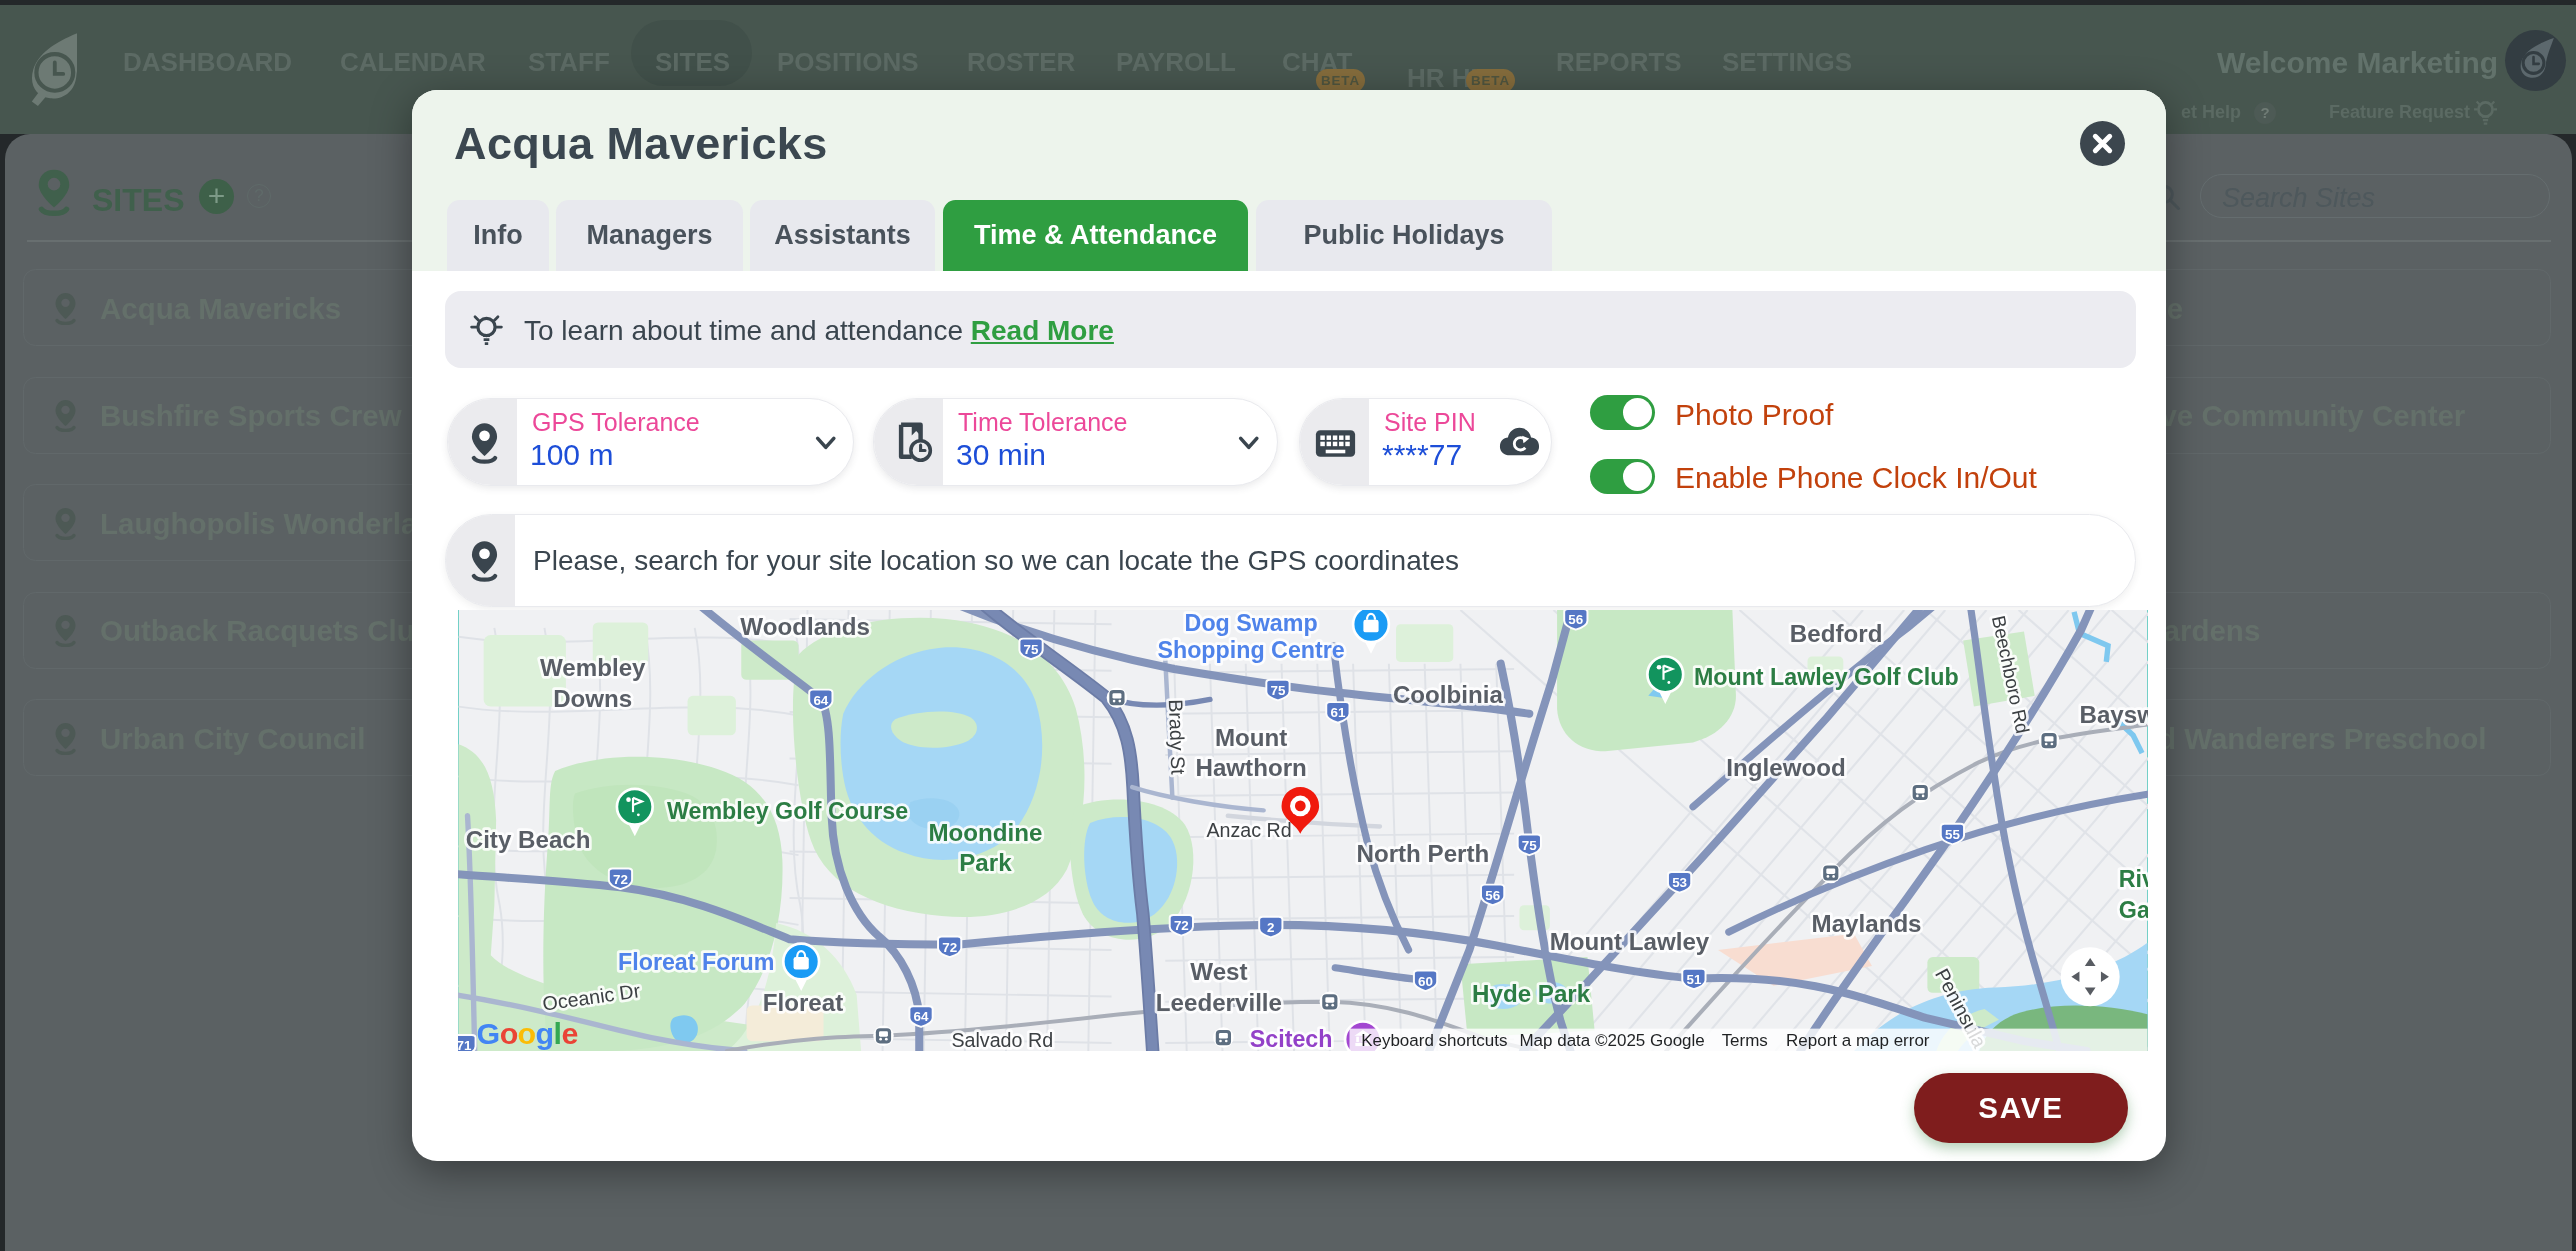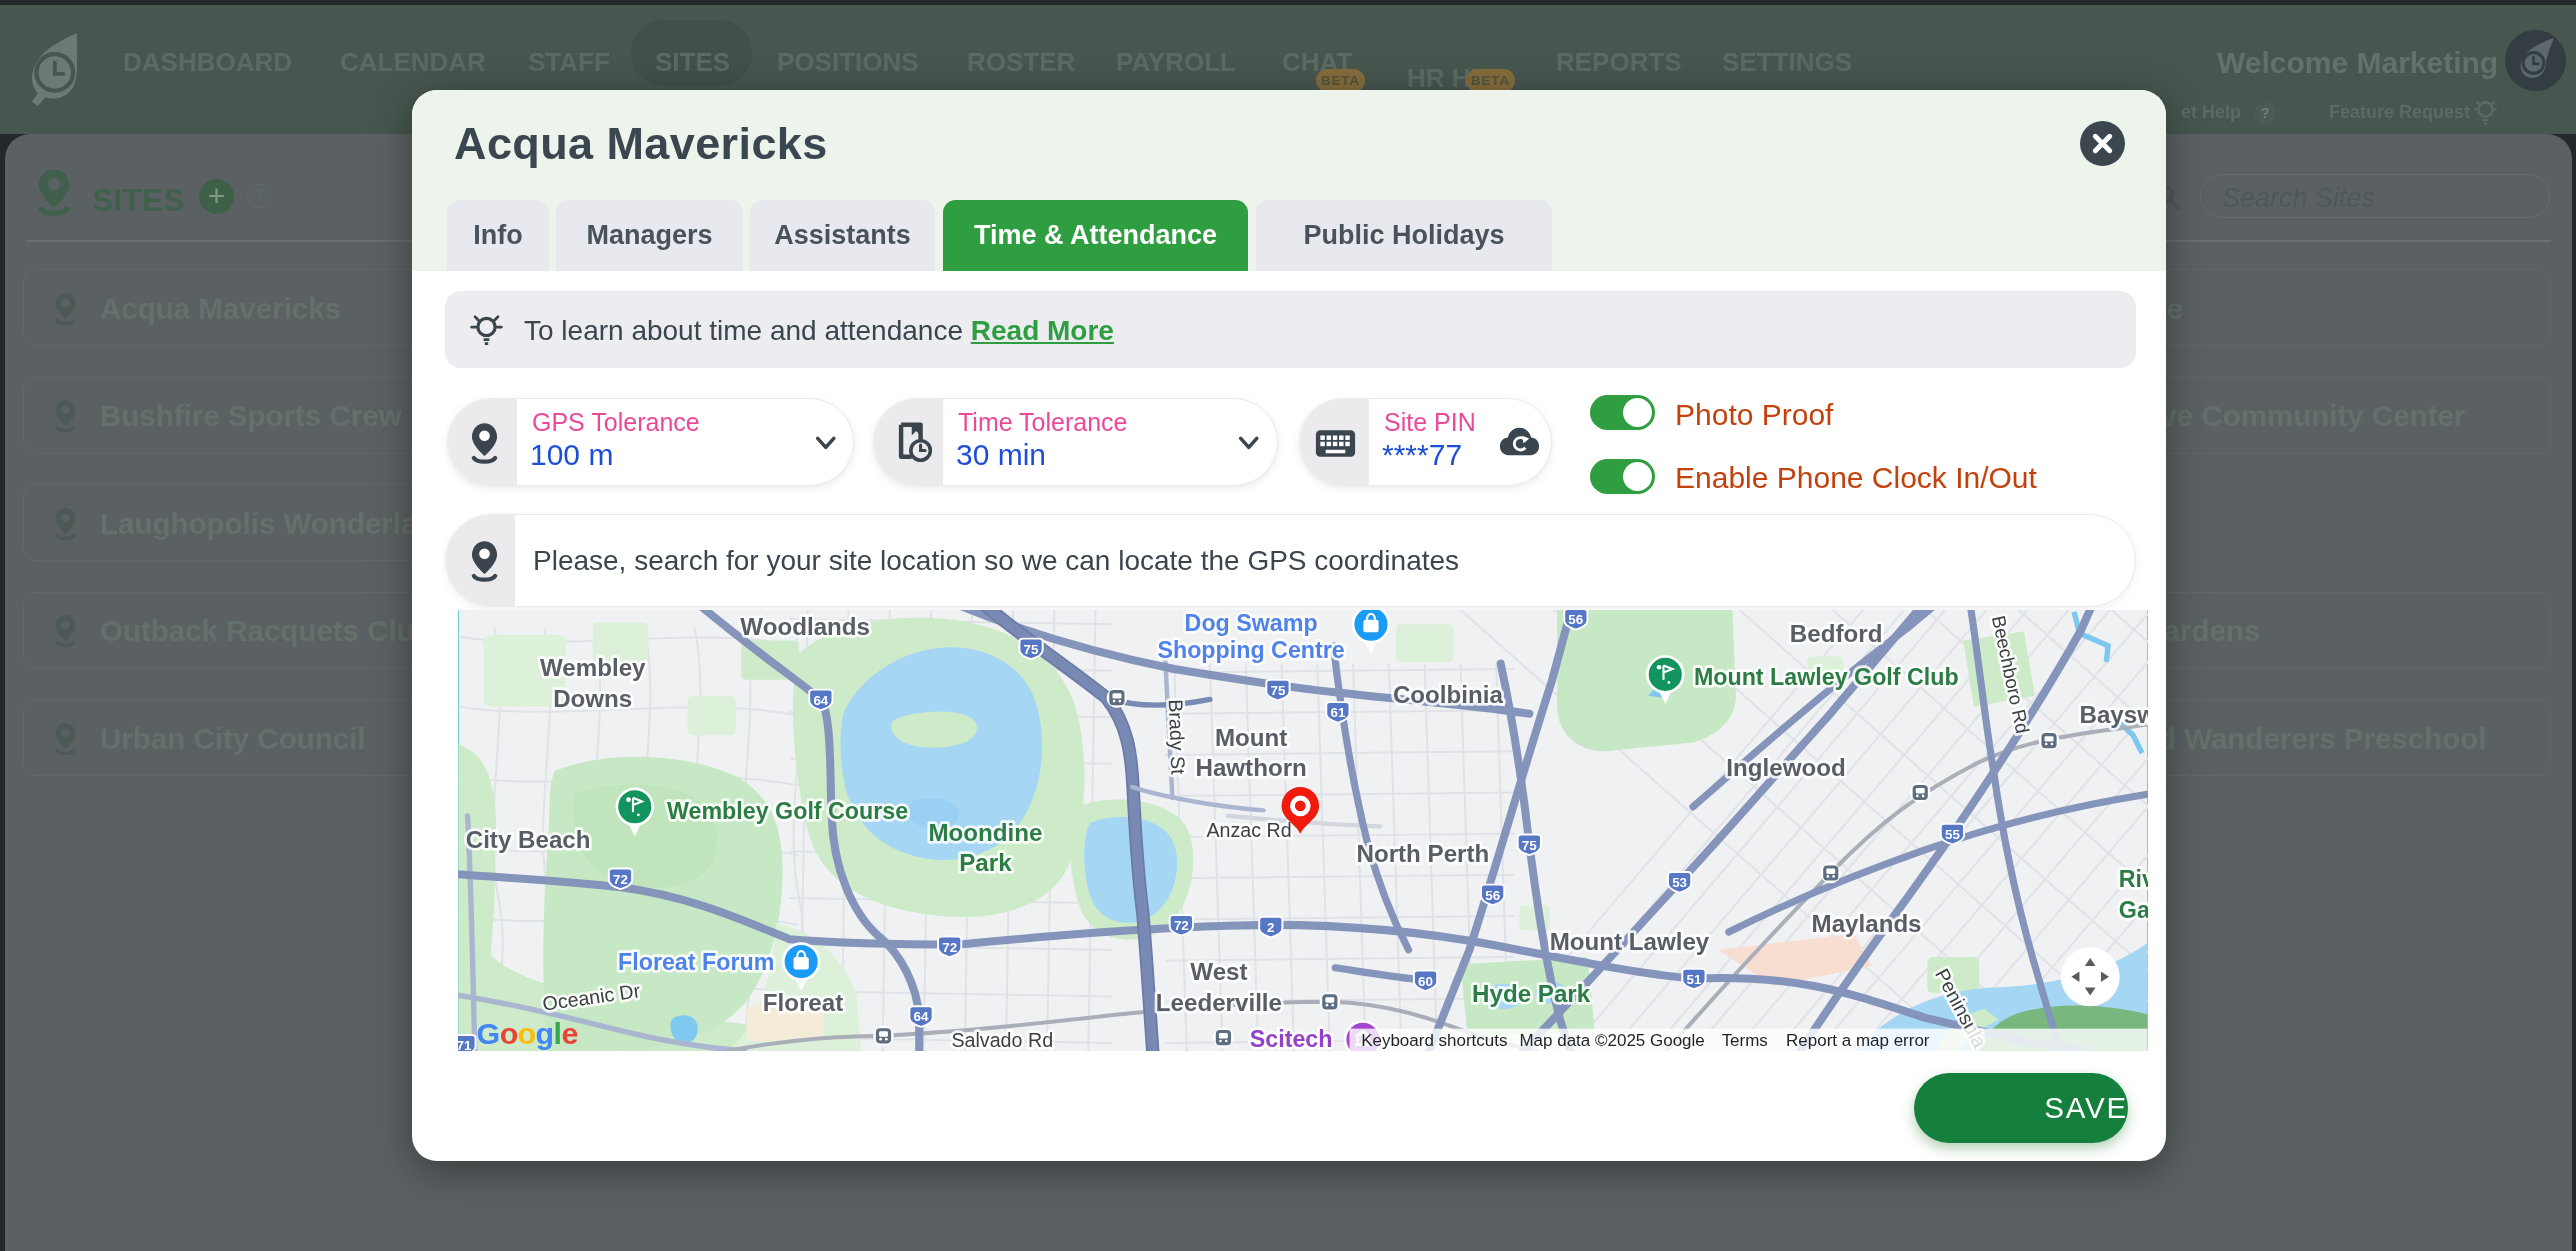--- a/index.html
+++ b/index.html
@@ -47,23 +47,23 @@
   .cbox .lab { position:absolute; left:84px; top:9px; font-size:25px; color:#ec4899; }
   .cbox .val { position:absolute; left:82px; top:39px; font-size:30px; color:#1d4ed8; }
   .chev { position:absolute; top:34px; width:21.5px; height:21.5px; }
   .tog { position:absolute; left:1178px; width:65px; height:35px; background:#2f9e41; border-radius:18px; }
   .tog .knob { position:absolute; right:2.7px; top:2.7px; width:29.5px; height:29.5px; background:#fff; border-radius:50%; }
   .toglab { position:absolute; left:1263px; font-size:30px; color:#c2410c; }
   #searchbar { position:absolute; left:33px; top:424px; width:1691px; height:93px; background:#fff;
     border-radius:47px; border:1.8px solid #e9eaee; box-shadow:0 2.7px 7.2px rgba(60,60,70,.08); }
   #searchbar .txt { position:absolute; left:87px; top:29.5px; font-size:28px; color:#3a454e; }
   #mapwrap { position:absolute; left:46px; top:520px; width:1690px; height:441px; overflow:hidden; background:#14b8a6; }
-  #save { position:absolute; left:1502px; top:983px; width:214px; height:70px; background:#15803d;
-    border-radius:35px; color:#fff; font-size:29.5px; font-weight:400; letter-spacing:1.8px;
-    text-align:right; line-height:70px; box-shadow:0 5.4px 12.5px rgba(40,120,50,.35); }
+  #save { position:absolute; left:1502px; top:983px; width:214px; height:70px; background:#7f1d1d;
+    border-radius:35px; color:#fff; font-size:29.5px; font-weight:700; letter-spacing:1.8px;
+    text-align:center; line-height:70px; box-shadow:0 5.4px 12.5px rgba(40,120,50,.35); }
 </style>
 </head>
 <body>
 <div id="page">
   <div id="hdr"></div>
   <svg class="abs" style="left:18px;top:21.5px;" width="59" height="84" viewBox="0 0 77 110" preserveAspectRatio="none">
     <path d="M95 8 C55 22 28 38 20 62 C14 82 24 98 42 100 C60 102 74 90 76 72 C78 50 88 28 95 8 Z" fill="#6d7a74"></path>
     <path d="M30 88 L18 104 L26 110 L38 96 Z" fill="#6d7a74"></path>
     <circle cx="48" cy="66" r="24" fill="none" stroke="#47564f" stroke-width="5.5"></circle>
     <path d="M48 53 L48 68 L59 68" fill="none" stroke="#47564f" stroke-width="5" stroke-linecap="round"></path>

